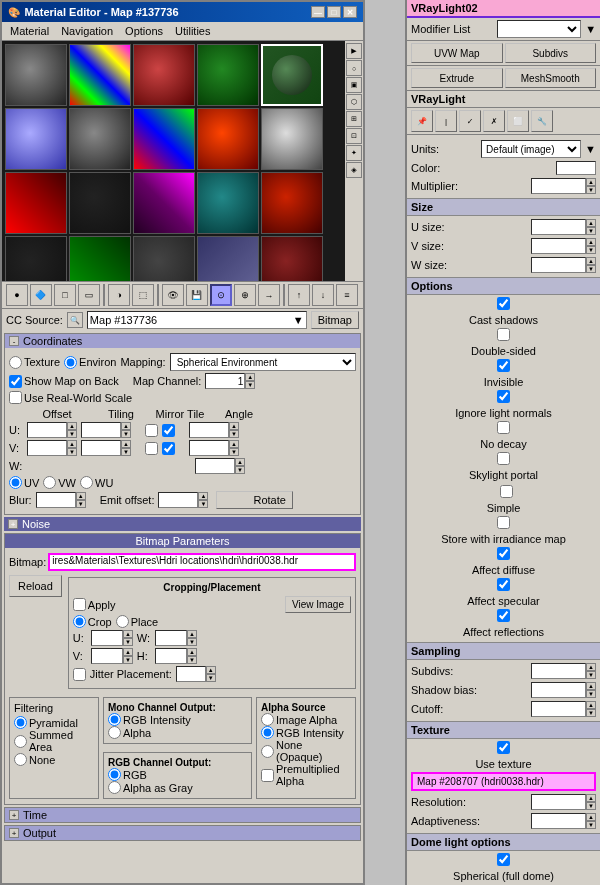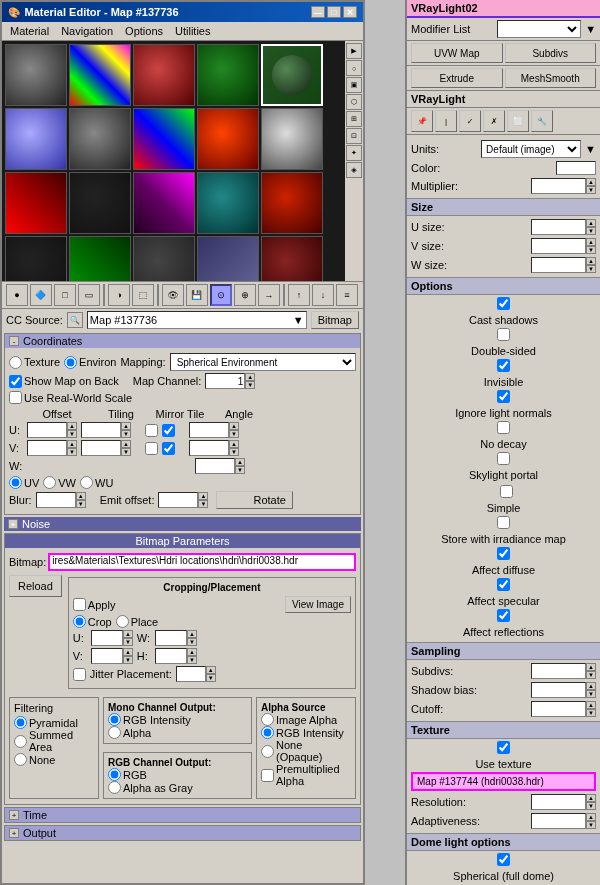--- a/index.html
+++ b/index.html
@@ -1029,21 +1029,21 @@
     </div>
 
     <div class="vray-section-header">Texture</div>
 
     <div class="checkbox-row">
       <input type="checkbox" checked="" style="">
       <span class="cb-label">Use texture</span>
     </div>
 
     <div class="texture-map-row">
-      <span>Map #137744 (hdri0038.hdr)</span>
+      <span>Map #208707 (hdri0038.hdr)</span>
     </div>
 
     <div class="vray-row">
       <span class="vray-label">Resolution:</span>
       <div class="vray-spin">
         <input class="vray-spin-input" type="text" style="">
         <div class="vray-spin-btns">
           <div class="vray-spin-btn">▲</div>
           <div class="vray-spin-btn">▼</div>
         </div>

